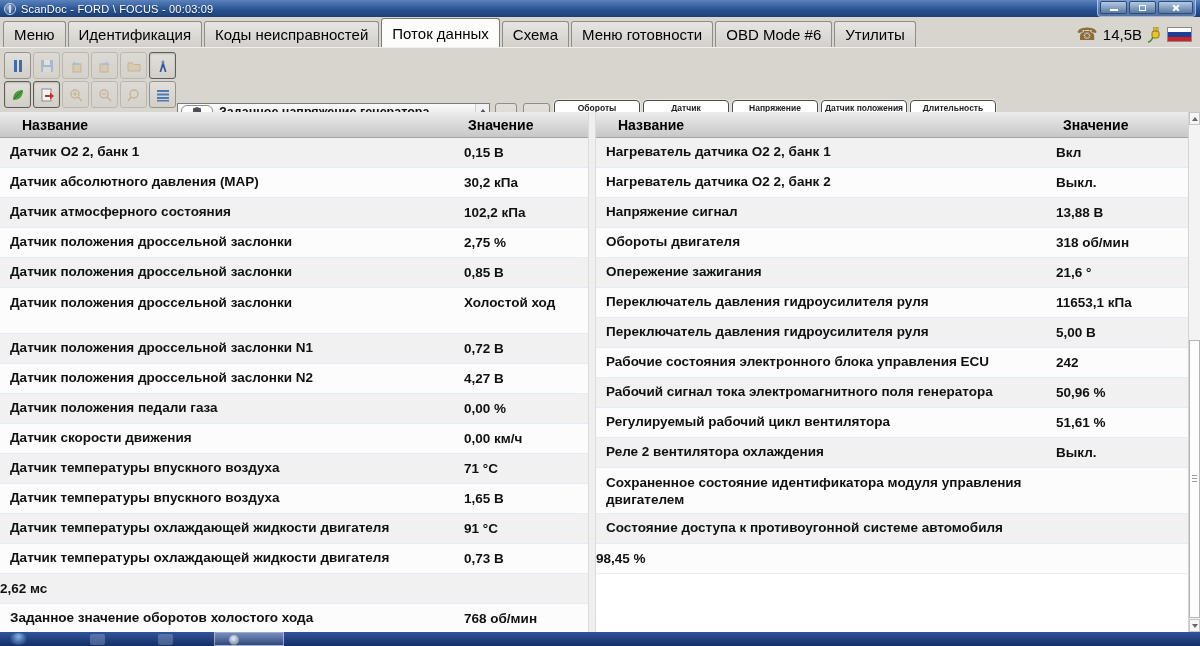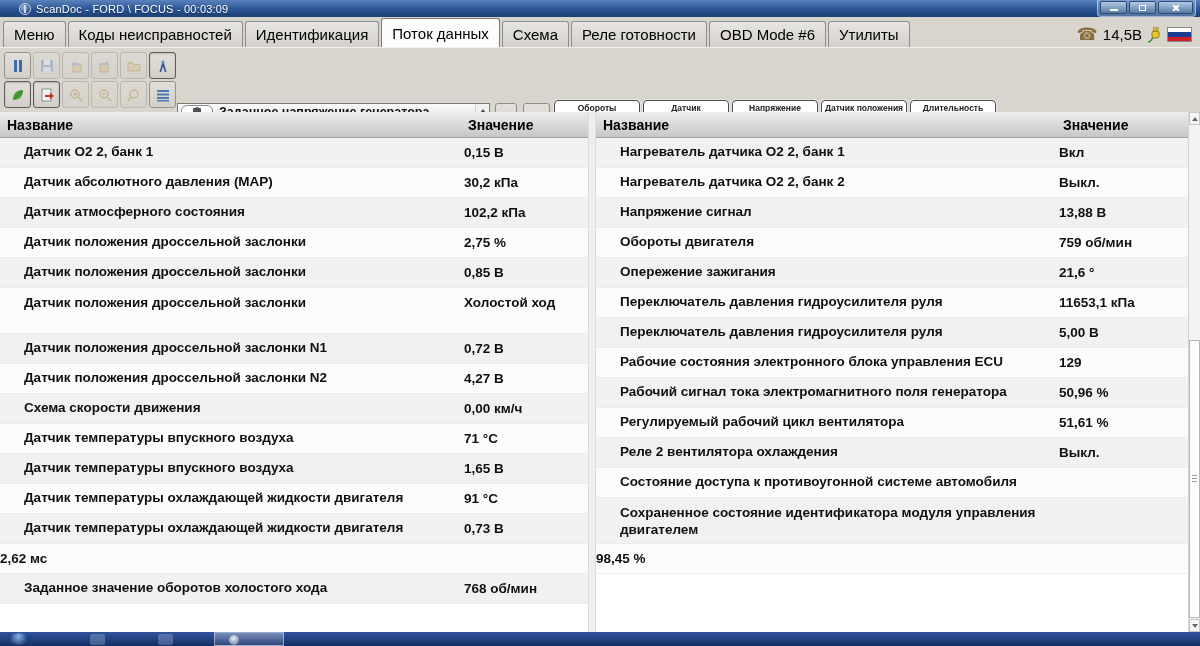--- a/index.html
+++ b/index.html
@@ -1,21 +1,21 @@
 <!DOCTYPE html>
 <html><head>
 <meta charset="utf-8">
 <style>
   html,body{margin:0;padding:0}
   body{width:1200px;height:646px;overflow:hidden;position:relative;
        font-family:"Liberation Sans",sans-serif;background:#fff;-webkit-font-smoothing:antialiased}
   
   .titlebar{position:absolute;left:0;top:0;width:1200px;height:17px;
     background:linear-gradient(#5a82bc,#2a5493 55%,#1d4076);display:flex;align-items:center;
-    padding-left:19px;box-sizing:border-box}
+    padding-left:4px;box-sizing:border-box}
   .app-icon{width:12px;height:12px;border-radius:50%;background:radial-gradient(circle at 40% 35%,#9db8dd,#27508e 70%);
     border:1px solid #cdd8ec;box-sizing:border-box;position:relative}
   .app-icon::after{content:"";position:absolute;left:4px;top:1px;width:2px;height:8px;background:#cdd8ec}
   .title-text{color:#fff;font-size:11px;margin-left:5px;text-shadow:0 1px 1px #102a50;letter-spacing:.2px}
   .winbtns{position:absolute;right:4px;top:0;display:flex;gap:2px;background:rgba(180,205,235,.35);
     border:1px solid rgba(220,235,255,.55);border-top:none;border-radius:0 0 4px 4px;padding:1px 2px 2px}
   .wbtn{width:25px;height:11px;background:linear-gradient(#b5cae6,#58799f);border:1px solid #2d4c78;
     border-radius:2px;display:flex;align-items:center;justify-content:center;position:relative}
   .wbtn.close{width:33px}
   .g-min{width:8px;height:2px;background:#fff;margin-top:4px}
@@ -76,29 +76,29 @@
     font-size:21px;font-weight:bold;color:#000;padding-bottom:1px}
   
   .content{position:absolute;left:0;top:112px;width:1200px;height:520px;background:#fff}
   .dtable{position:absolute;top:0;height:520px;background:#fff;overflow:hidden}
   .dtable.left{left:0;width:588px}
   .dtable.right{left:596px;width:592px}
   .divider{position:absolute;left:588px;top:0;width:8px;height:520px;background:#efefef;
     border-left:1px solid #dcdcdc;border-right:1px solid #dcdcdc;box-sizing:border-box}
   .thead{display:flex;height:25px;align-items:center;background:linear-gradient(#ececec,#c7c7c7);
     border-bottom:1px solid #a3a3a3;font-size:14px;font-weight:bold;color:#000}
-  .th-name{flex:1;padding-left:7px}
+  .th-name{flex:1;padding-left:22px}
   .th-value{width:120px}
   .dtable.right .th-value{width:125px}
   .trow{display:flex;align-items:center;min-height:30px;font-size:13.5px;font-weight:bold;color:#101010;
     border-bottom:1px solid #e6ecf4;box-sizing:border-box;cursor:default}
   .trow:nth-child(odd){background:#f1f1f1}
   .trow:nth-child(even){background:#fcfcfc}
   .trow.tall{min-height:46px;align-items:flex-start;padding-top:7px}
-  .td-name{flex:1;padding-left:24px;padding-right:10px;line-height:1.25}
+  .td-name{flex:1;padding-left:10px;padding-right:10px;line-height:1.25}
   .dtable.right .td-name{max-width:440px}
   .td-value{width:120px;padding-right:4px}
   .dtable.right .td-value{width:125px}
   
   .vscroll{position:absolute;left:1188px;top:0;width:12px;height:520px;background:#f3f3f3;border-left:1px solid #d4d4d4;box-sizing:border-box}
   .varrow{position:absolute;left:0;width:11px;height:13px;background:#f6f6f6;border:1px solid #c6c6c6;box-sizing:border-box;
     display:flex;align-items:center;justify-content:center;cursor:pointer}
   .varrow.up{top:0}.varrow.down{bottom:0}
   .varrow .tu{width:0;height:0;border-left:3px solid transparent;border-right:3px solid transparent;border-bottom:4px solid #666}
   .varrow .td{width:0;height:0;border-left:3px solid transparent;border-right:3px solid transparent;border-top:4px solid #666}
@@ -134,37 +134,37 @@
   </div>
 </div>
 
 <div class="tabbar">
   <div style="display:flex;align-items:flex-end">
   <div class="tab">
     <span>Меню</span>
   </div>
 
   <div class="tab">
+    <span>Идентификация</span>
+  </div>
+
+  <div class="tab">
     <span>Коды неисправностей</span>
-  </div>
-
-  <div class="tab">
-    <span>Идентификация</span>
   </div>
 
   <div class="tab active">
     <span>Поток данных</span>
   </div>
 
   <div class="tab">
     <span>Схема</span>
   </div>
 
   <div class="tab">
-    <span>Реле готовности</span>
+    <span>Меню готовности</span>
   </div>
 
   <div class="tab">
     <span>OBD Mode #6</span>
   </div>
 
   <div class="tab">
     <span>Утилиты</span>
   </div>
 </div>
@@ -369,23 +369,27 @@
   <div class="trow">
     <div class="td-name">Датчик положения дроссельной заслонки N1</div>
     <div class="td-value">0,72 В</div>
   </div>
 
   <div class="trow">
     <div class="td-name">Датчик положения дроссельной заслонки N2</div>
     <div class="td-value">4,27 В</div>
   </div>
 
-
-  <div class="trow">
-    <div class="td-name">Схема скорости движения</div>
+  <div class="trow">
+    <div class="td-name">Датчик положения педали газа</div>
+    <div class="td-value">0,00 %</div>
+  </div>
+
+  <div class="trow">
+    <div class="td-name">Датчик скорости движения</div>
     <div class="td-value">0,00 км/ч</div>
   </div>
 
   <div class="trow">
     <div class="td-name">Датчик температуры впускного воздуха</div>
     <div class="td-value">71 °C</div>
   </div>
 
   <div class="trow">
     <div class="td-name">Датчик температуры впускного воздуха</div>
@@ -431,65 +435,65 @@
     <div class="td-value">Выкл.</div>
   </div>
 
   <div class="trow">
     <div class="td-name">Напряжение сигнал</div>
     <div class="td-value">13,88 В</div>
   </div>
 
   <div class="trow">
     <div class="td-name">Обороты двигателя</div>
-    <div class="td-value">759 об/мин</div>
+    <div class="td-value">318 об/мин</div>
   </div>
 
   <div class="trow">
     <div class="td-name">Опережение зажигания</div>
     <div class="td-value">21,6 °</div>
   </div>
 
   <div class="trow">
     <div class="td-name">Переключатель давления гидроусилителя руля</div>
     <div class="td-value">11653,1 кПа</div>
   </div>
 
   <div class="trow">
     <div class="td-name">Переключатель давления гидроусилителя руля</div>
     <div class="td-value">5,00 В</div>
   </div>
 
   <div class="trow">
     <div class="td-name">Рабочие состояния электронного блока управления ECU</div>
-    <div class="td-value">129</div>
+    <div class="td-value">242</div>
   </div>
 
   <div class="trow">
     <div class="td-name">Рабочий сигнал тока электромагнитного поля генератора</div>
     <div class="td-value">50,96 %</div>
   </div>
 
   <div class="trow">
     <div class="td-name">Регулируемый рабочий цикл вентилятора</div>
     <div class="td-value">51,61 %</div>
   </div>
 
   <div class="trow">
     <div class="td-name">Реле 2 вентилятора охлаждения</div>
     <div class="td-value">Выкл.</div>
   </div>
 
-  <div class="trow">
-    <div class="td-name">Состояние доступа к противоугонной системе автомобиля</div>
-    <div class="td-value"></div>
-  </div>
-
   <div class="trow tall">
     <div class="td-name">Сохраненное состояние идентификатора модуля управления двигателем</div>
+    <div class="td-value"></div>
+  </div>
+
+  <div class="trow">
+    <div class="td-name">Состояние доступа к противоугонной системе автомобиля</div>
     <div class="td-value"></div>
   </div>
 
   <div class="trow">
     <div class="td-value">98,45 %</div>
   </div>
 </div>
   </div>
 
   <div class="vscroll">

